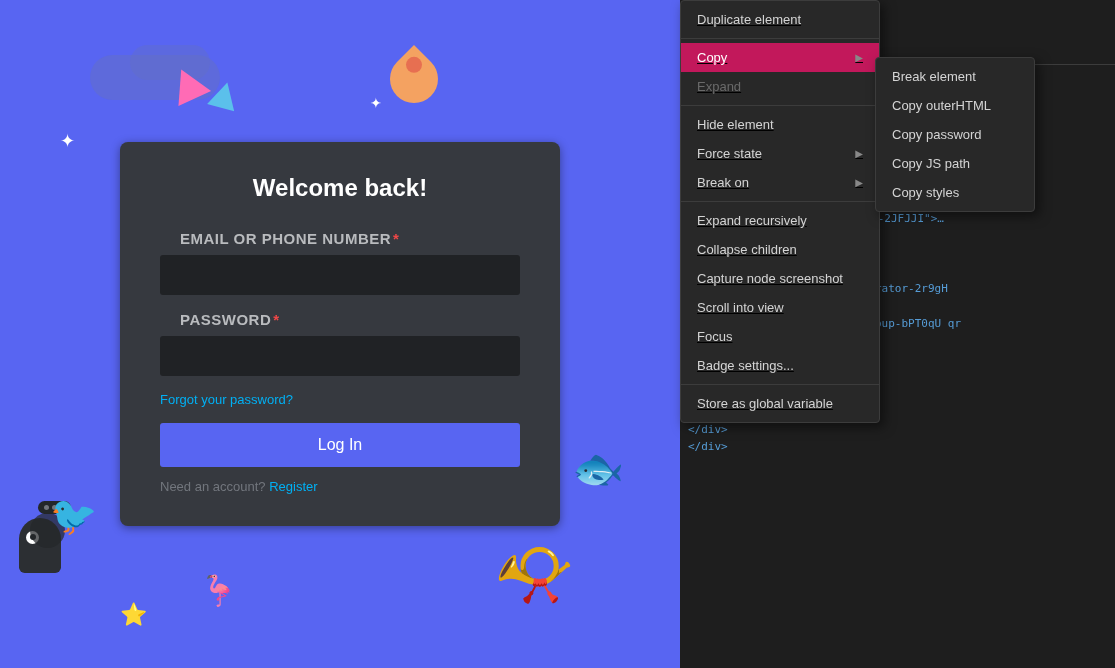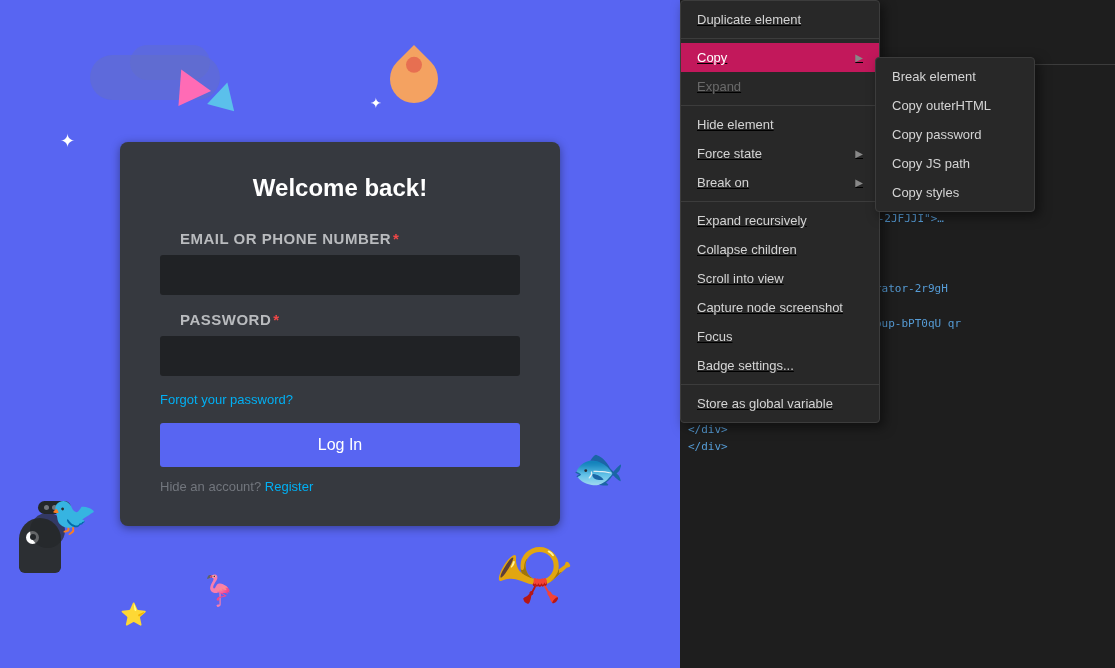--- a/index.html
+++ b/index.html
@@ -293,21 +293,21 @@
         <span>PASSWORD</span><span class="required">*</span>
       </label>
       <input class="form-input" type="password" style="">
     </div>
 
     <a class="forgot-password">Forgot your password?</a>
 
     <button class="login-button">Log In</button>
 
     <div class="register-text">
-      <span>Hide an account?</span>
+      <span>Need an account?</span>
       <a class="register-link">Register</a>
     </div>
   </div>
 </div>
 
 <div class="right-panel">
 
   <div class="code-top-section">
     <div class="code-line code-orange">low-2lU2A9 justifySta</div>
     <div class="code-line code-orange">nter-14kD11 nowrap-h8</div>
@@ -374,24 +374,24 @@
         <span class="menu-arrow">▶</span>
       </div>
       <div class="menu-divider"></div>
       <div class="menu-item">
         <span>Expand recursively</span>
       </div>
       <div class="menu-item">
         <span>Collapse children</span>
       </div>
       <div class="menu-item">
+        <span>Capture node screenshot</span>
+      </div>
+      <div class="menu-item">
         <span>Scroll into view</span>
-      </div>
-      <div class="menu-item">
-        <span>Capture node screenshot</span>
       </div>
       <div class="menu-item">
         <span>Focus</span>
       </div>
       <div class="menu-item">
         <span>Badge settings...</span>
       </div>
       <div class="menu-divider"></div>
       <div class="menu-item">
         <span>Store as global variable</span>

